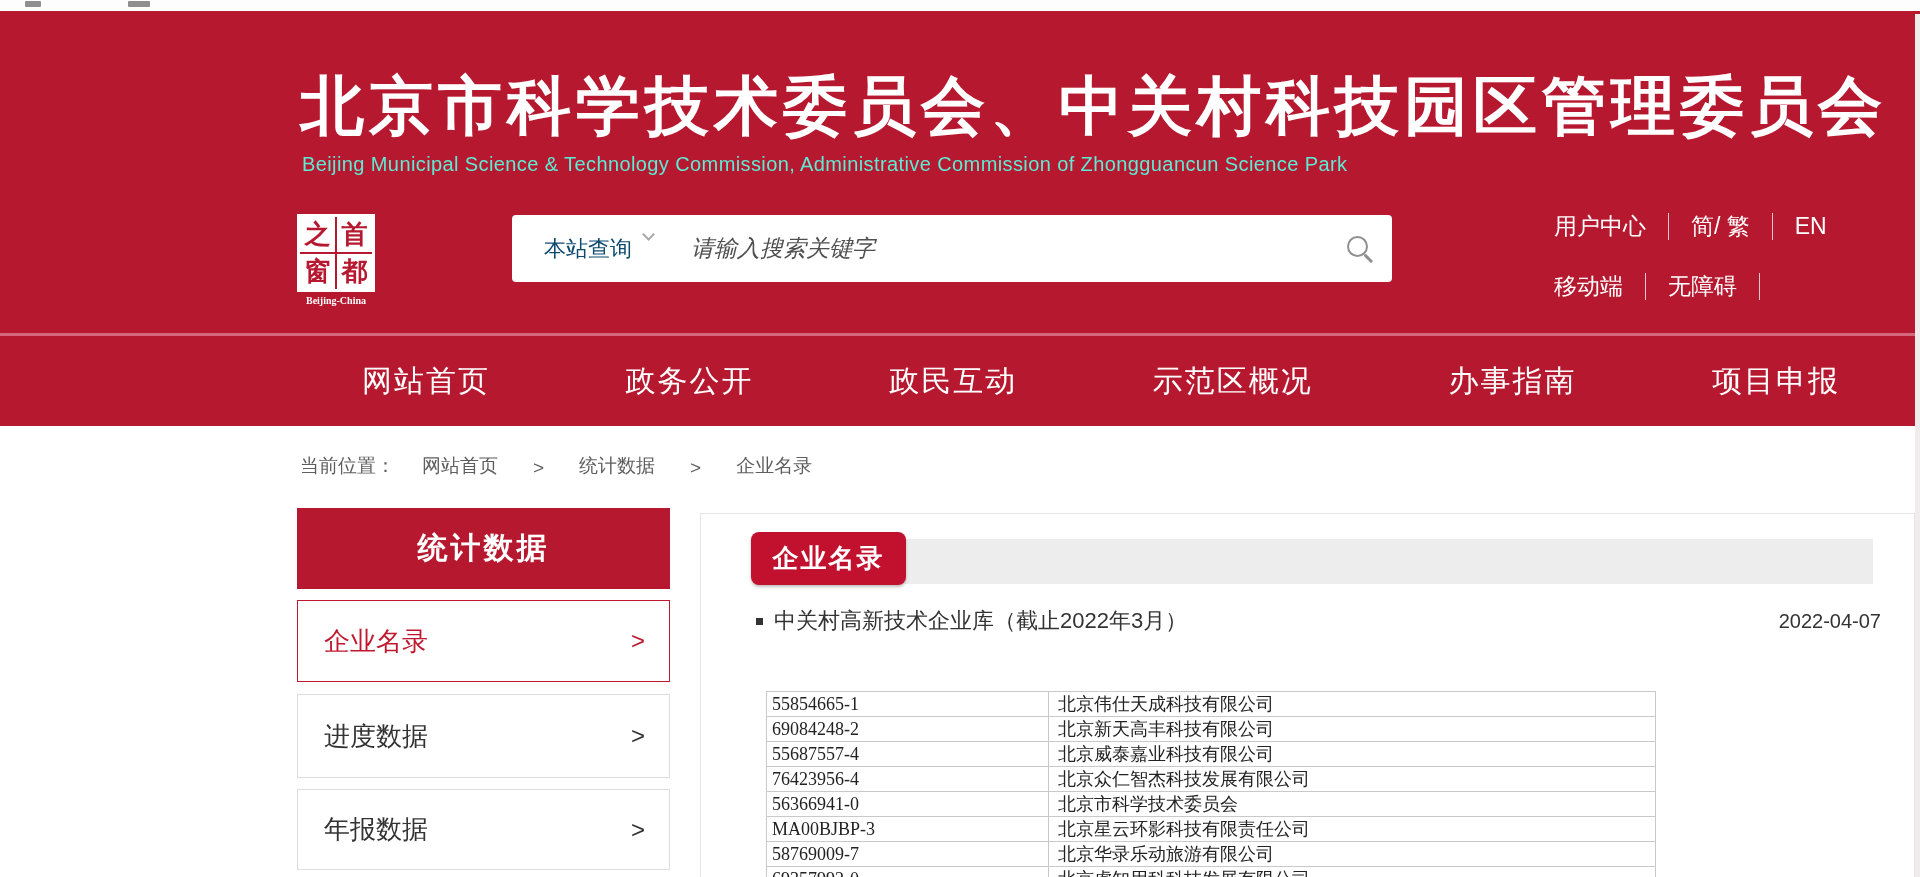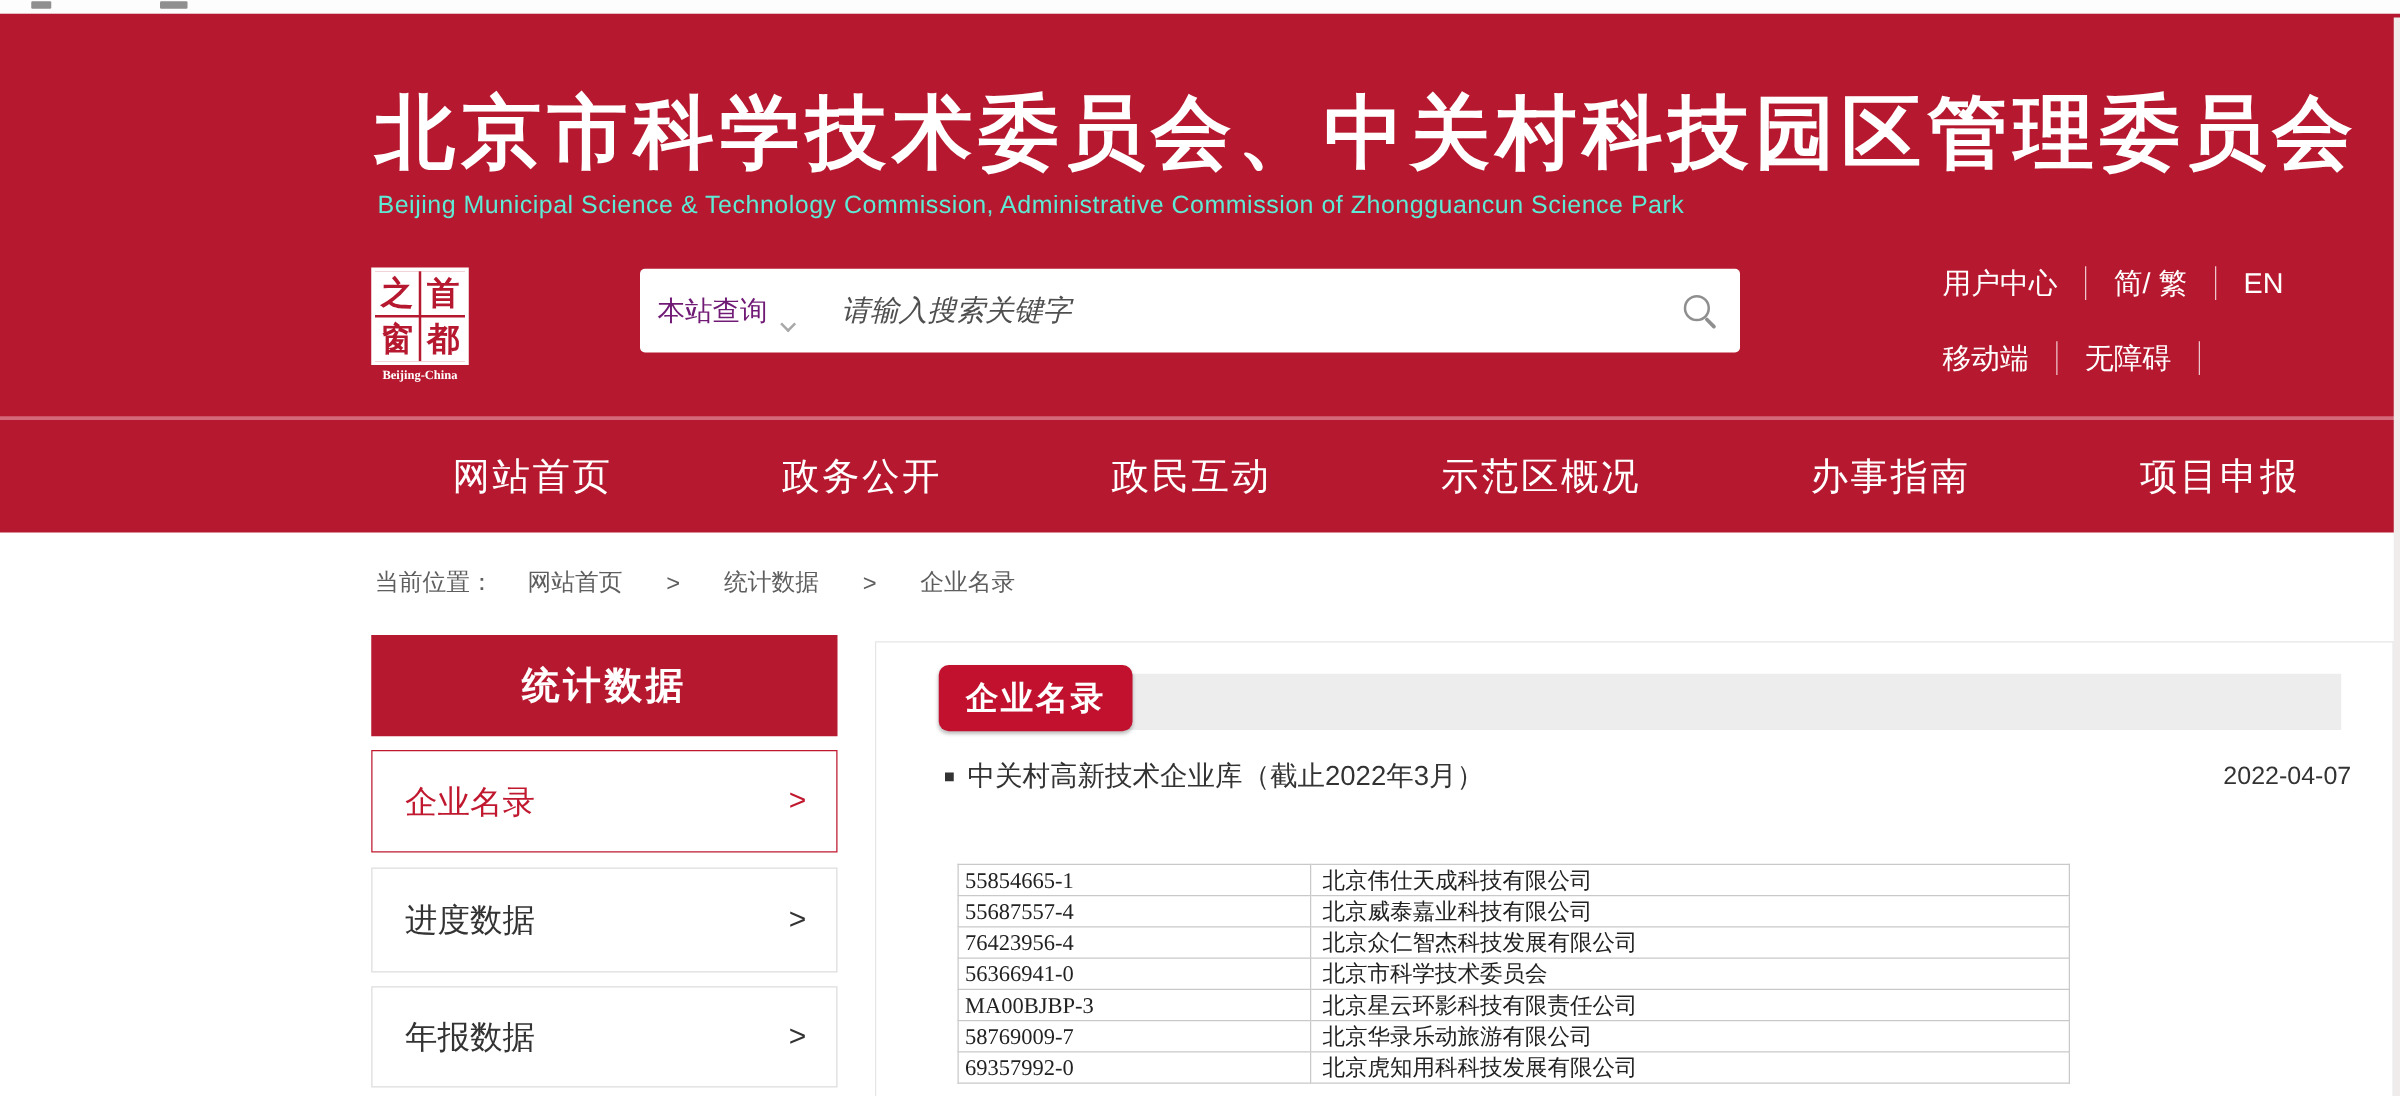--- a/index.html
+++ b/index.html
@@ -17,21 +17,21 @@
   .header { position:absolute; left:0; top:11px; width:1920px; height:352px; background:#b6192f; }
   .header-title { position:absolute; left:300px; top:52px; font-size:64px; font-weight:700; color:#fff; letter-spacing:5px; white-space:nowrap; }
   .header-subtitle { position:absolute; left:302px; top:142px; font-size:20px; color:#5eead4; white-space:nowrap; letter-spacing:0.4px; }
 
   .logo { position:absolute; left:297px; top:203px; width:78px; text-align:center; cursor:pointer; }
   .logo-grid { width:78px; height:78px; background:#b6192f; border:3px solid #fff; display:grid; grid-template-columns:1fr 1fr; grid-template-rows:1fr 1fr; gap:2px; }
   .logo-cell { background:#fff; color:#b6192f; font-family:"Liberation Serif",serif; font-weight:700; font-size:26px; display:flex; align-items:center; justify-content:center; }
   .logo-caption { margin-top:3px; color:#fff; font-size:10px; font-weight:700; font-family:"Liberation Serif",serif; white-space:nowrap; }
 
   .search { position:absolute; left:512px; top:204px; width:880px; height:67px; background:#fff; border-radius:4px; display:flex; align-items:center; }
-  .search-scope { margin-left:14px; font-size:22px; color:#701a75; display:flex; align-items:flex-end; cursor:pointer; white-space:nowrap; }
+  .search-scope { margin-left:32px; font-size:22px; color:#0c4a6e; display:flex; align-items:flex-start; cursor:pointer; white-space:nowrap; }
   .chevron-down { width:9px; height:9px; border-right:2px solid #a8a8a8; border-bottom:2px solid #a8a8a8; transform:rotate(45deg); margin:-4px 0 0 12px; }
   .search-input { flex:1; margin-left:38px; border:none; outline:none; font-size:23px; color:#333; font-family:inherit; background:transparent;font-style:italic; }
   .search-input::placeholder { color:#4f4f4f; opacity:1; }
   .search-btn { display:flex; justify-content:center; align-items:center; width:64px; height:100%; cursor:pointer; }
   .mag { position:relative; width:28px; height:28px; }
   .mag-circle { position:absolute; left:1px; top:1px; width:21px; height:21px; border:2px solid #8f8f8f; border-radius:50%; }
   .mag-handle { position:absolute; width:11px; height:2.5px; background:#8f8f8f; transform:rotate(45deg); left:17px; top:22px; border-radius:2px; }
 
   .toplinks { position:absolute; left:1554px; color:#fff; font-size:23px; display:flex; align-items:center; white-space:nowrap; }
   .toplinks.row1 { top:200px; }
@@ -179,20 +179,24 @@
       <colgroup>
           <col class="col-id">
           <col>
         </colgroup>
       <tbody>
         <tr>
           <td>55854665-1</td>
           <td class="c2">北京伟仕天成科技有限公司</td>
         </tr>
         <tr>
+          <td>69084248-2</td>
+          <td class="c2">北京新天高丰科技有限公司</td>
+        </tr>
+        <tr>
           <td>55687557-4</td>
           <td class="c2">北京威泰嘉业科技有限公司</td>
         </tr>
         <tr>
           <td>76423956-4</td>
           <td class="c2">北京众仁智杰科技发展有限公司</td>
         </tr>
         <tr>
           <td>56366941-0</td>
           <td class="c2">北京市科学技术委员会</td>

